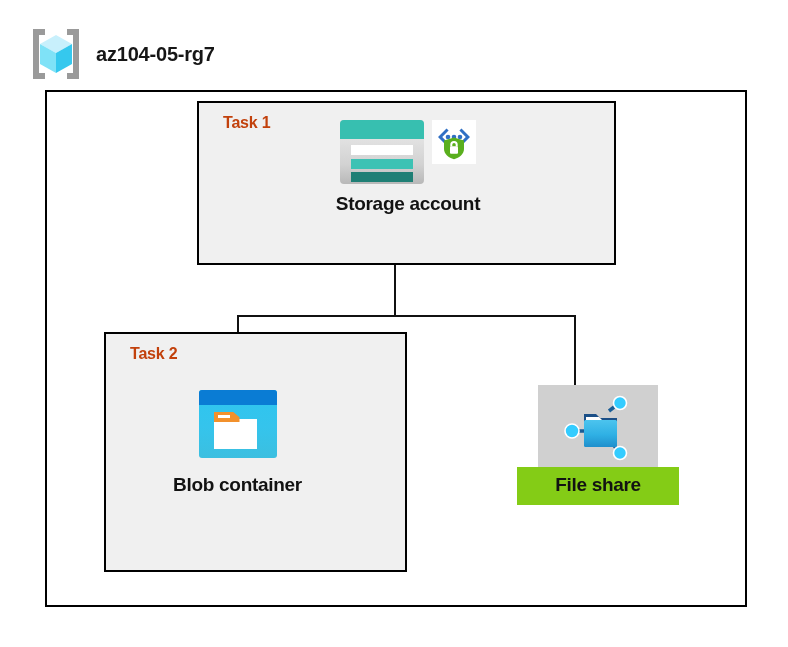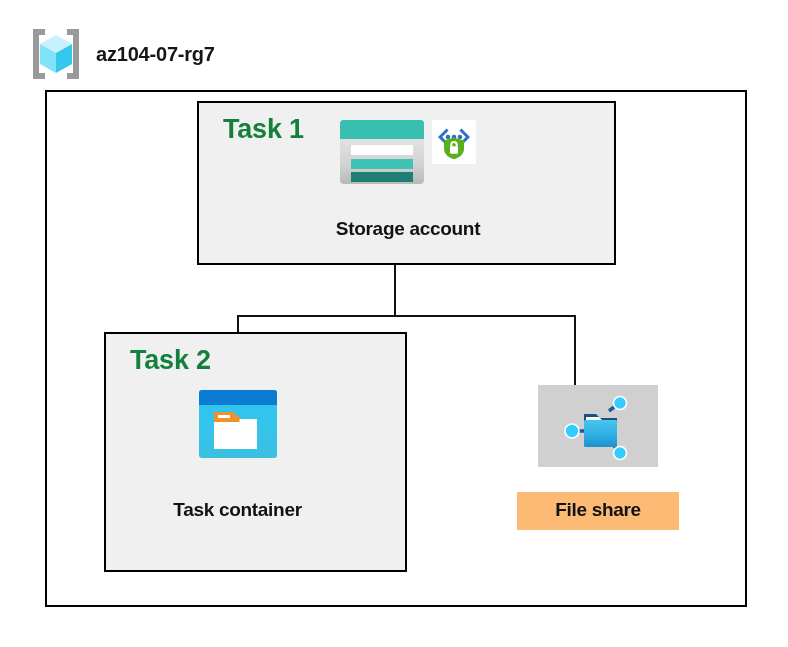--- a/index.html
+++ b/index.html
@@ -68,45 +68,44 @@
     box-sizing: border-box;
   }
   .task-box.t1 { left: 197px; top: 101px; width: 419px; height: 164px; }
   .task-box.t2 { left: 72px;  top: 332px; width: 303px; height: 240px; margin-left: 32px; }
   .task-box.t3 { left: 420px; top: 332px; width: 305px; height: 240px; }
 
   .task-label {
     position: absolute;
     left: 24px;
     top: 11px;
-    font-size: 27px;
+    font-size: 16px;
     font-weight: bold;
-    color: #15803d;
+    color: #c2410c;
     letter-spacing: -0.2px;
     white-space: nowrap;
   }
 
   
   .node {
     position: absolute;
     display: flex;
     flex-direction: column;
     align-items: center;
-    gap: 25px;
   }
   .node-caption {
     font-size: 19px;
     font-weight: bold;
     color: #121212;
     letter-spacing: -0.3px;
     white-space: nowrap;
     text-align: center;
   }
   .node-caption.highlighted {
-    background: #fdba74;
+    background: #84cc16;
     padding: 7px 38px 9px 38px;
   }
   .icon-row {
     display: flex;
     align-items: flex-start;
     gap: 8px;
   }
 
   
   .node.storage  { left: 288px; top: 120px; width: 240px; }
@@ -221,21 +220,21 @@
 
         <path d="M37 2 L49 2 L49 52 L37 52 L37 46 L43 46 L43 8 L37 8 Z" fill="#9a9a9a"></path>
 
         <path d="M26 8 L42 17 L26 26 L10 17 Z" fill="#c8f0fc"></path>
 
         <path d="M10 17 L26 26 L26 46 L10 37 Z" fill="#7fe2f7"></path>
 
         <path d="M42 17 L42 37 L26 46 L26 26 Z" fill="#35c8ee"></path>
       </svg>
     </div>
-    <div class="rg-title">az104-07-rg7</div>
+    <div class="rg-title">az104-05-rg7</div>
   </div>
 
   <div class="group-box"></div>
 
   <div class="conn conn-v conn-trunk"></div>
   <div class="conn conn-h conn-bus"></div>
   <div class="conn conn-v conn-drop-l"></div>
   <div class="conn conn-v conn-drop-r"></div>
 
   <div class="task-box t1">
@@ -277,21 +276,21 @@
     <div class="task-label">Task 2</div>
   </div>
 
   <div class="node blob">
     <div class="blob-icon">
       <div class="blob-titlebar"></div>
       <div class="blob-page"></div>
       <div class="blob-tab"></div>
       <div class="blob-tab-slot"></div>
     </div>
-    <div class="node-caption" style="margin-top:16px;">Task container</div>
+    <div class="node-caption" style="margin-top:16px;">Blob container</div>
   </div>
 
 
   <div class="node fileshare">
     <div class="fileshare-iconbg">
       <div class="fs-icon">
         <svg width="72" height="72" viewBox="0 0 72 72" xmlns="http://www.w3.org/2000/svg" aria-hidden="true">
 
           <path d="M12 40 L26 40" stroke="#1a5d96" stroke-width="3.5" fill="none"></path>
           <path d="M47 20 L56 13" stroke="#1a5d96" stroke-width="3.5" fill="none"></path>

